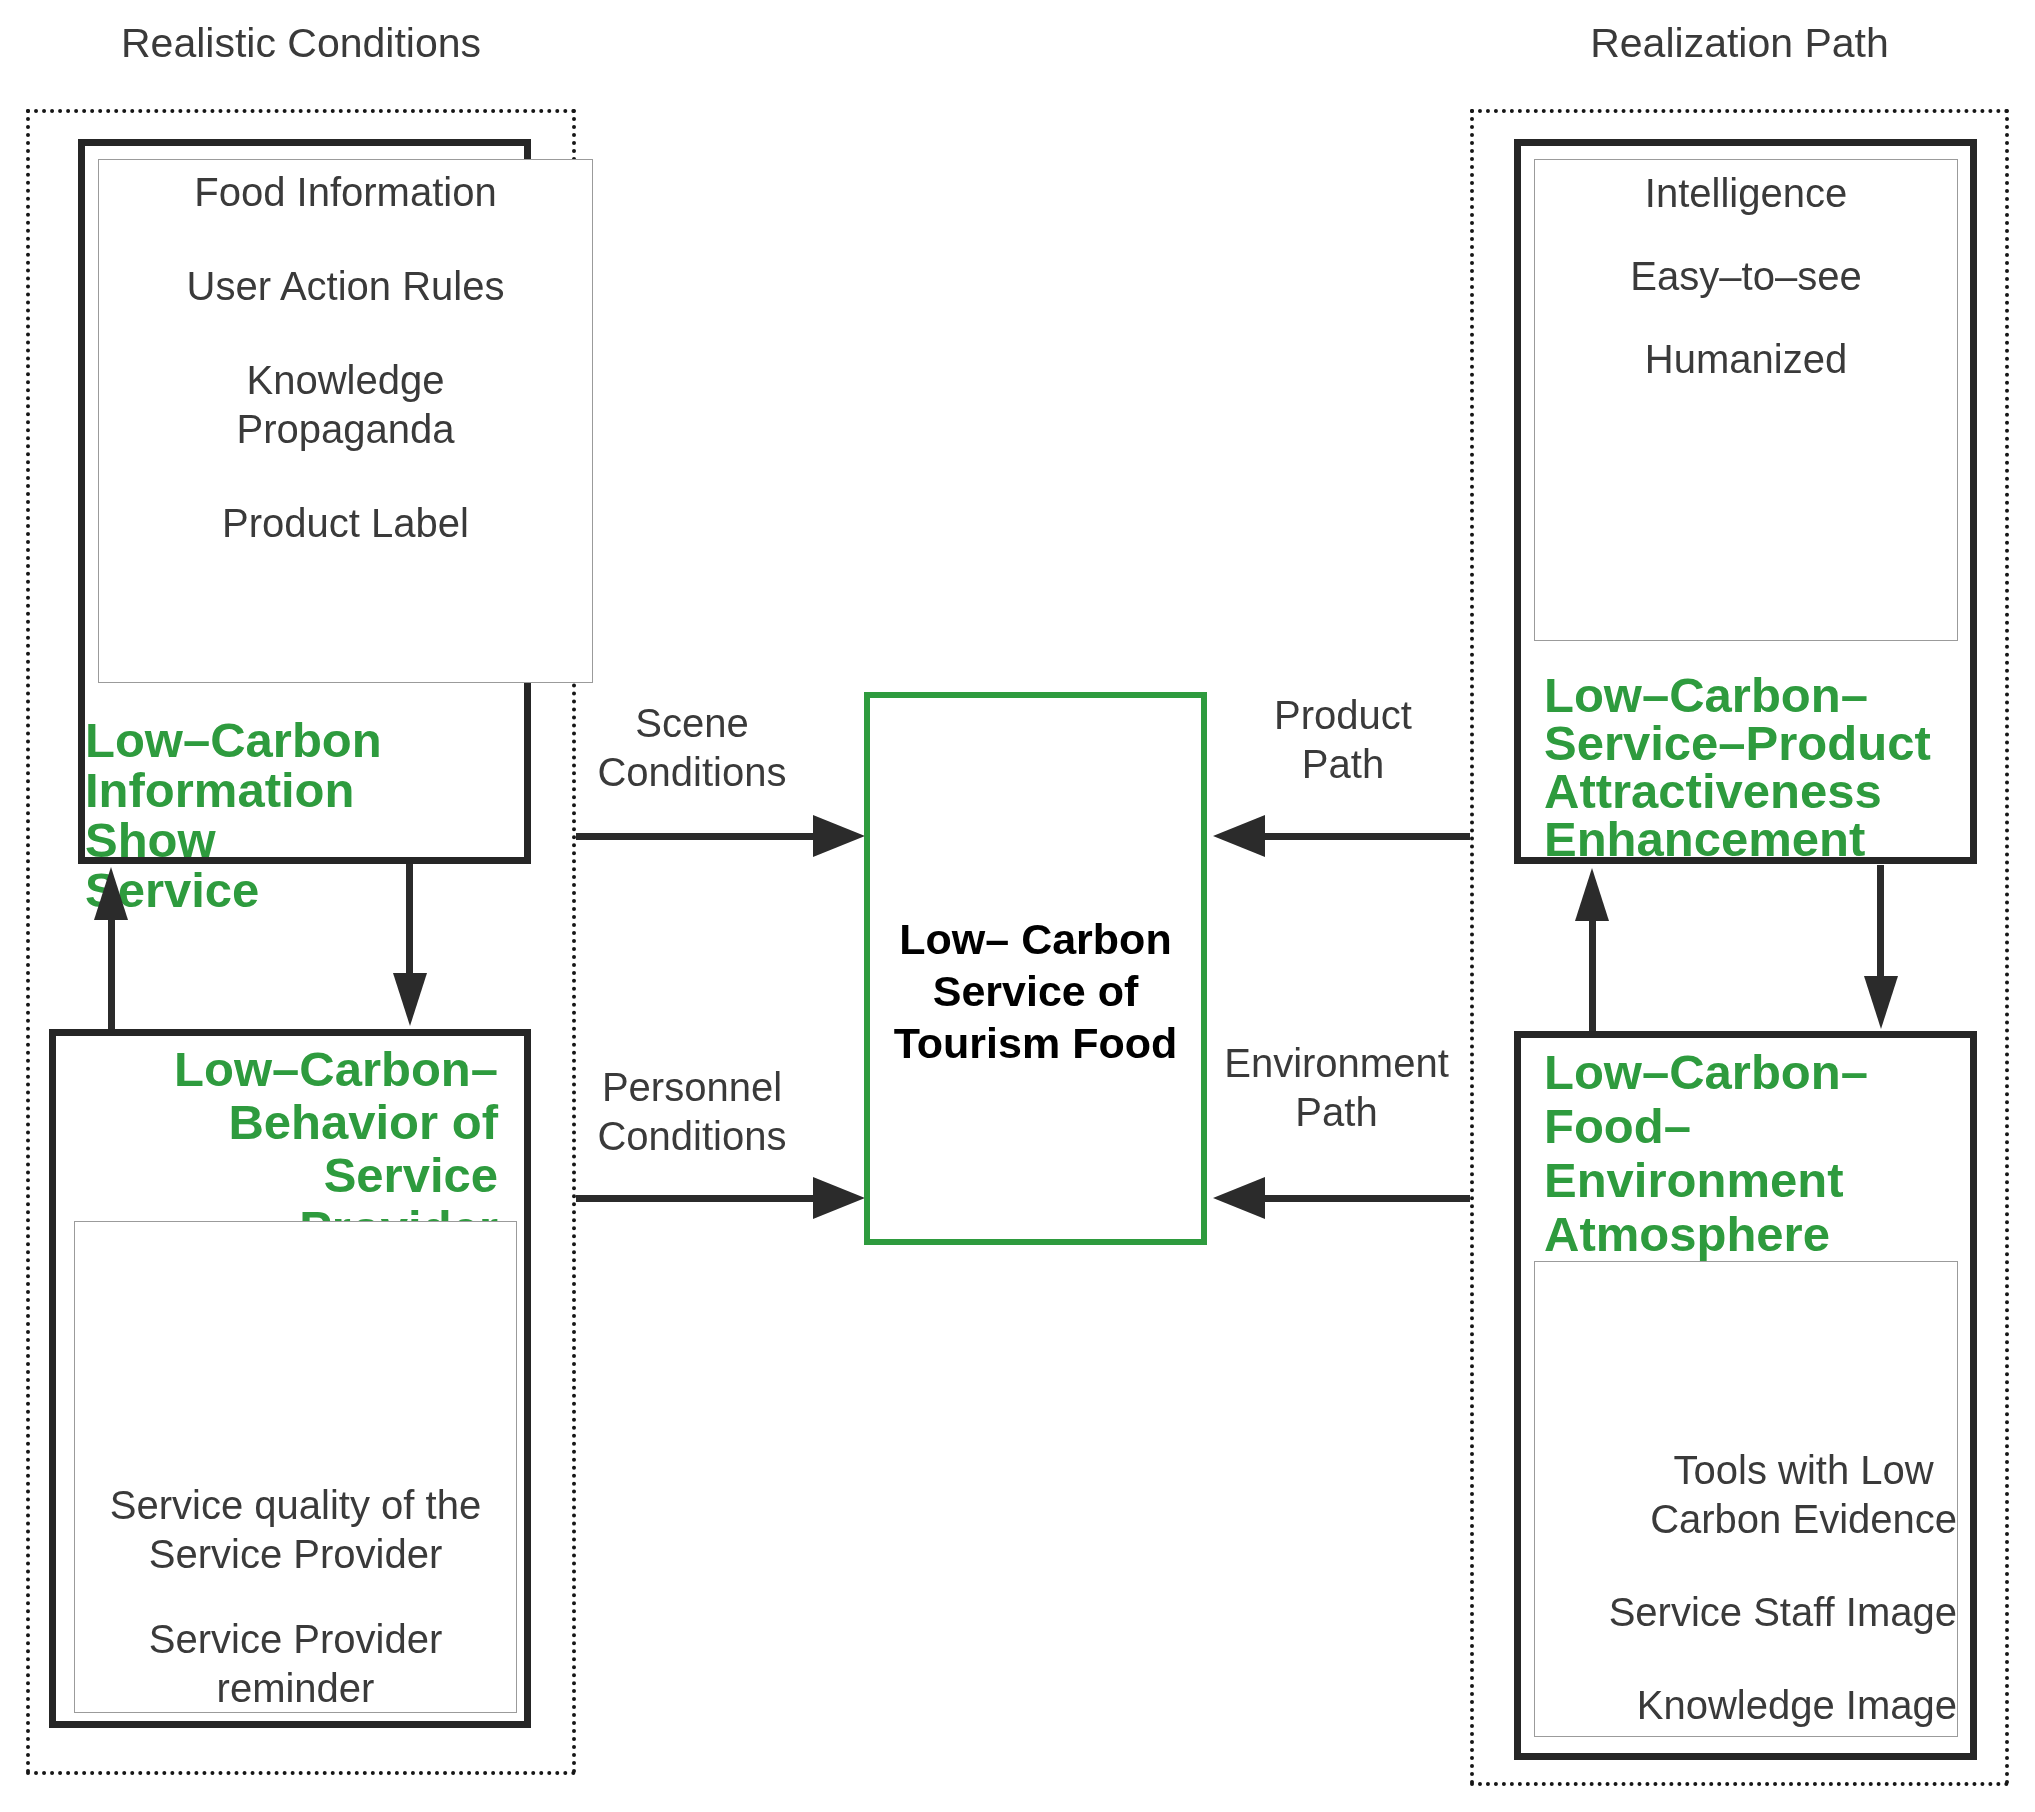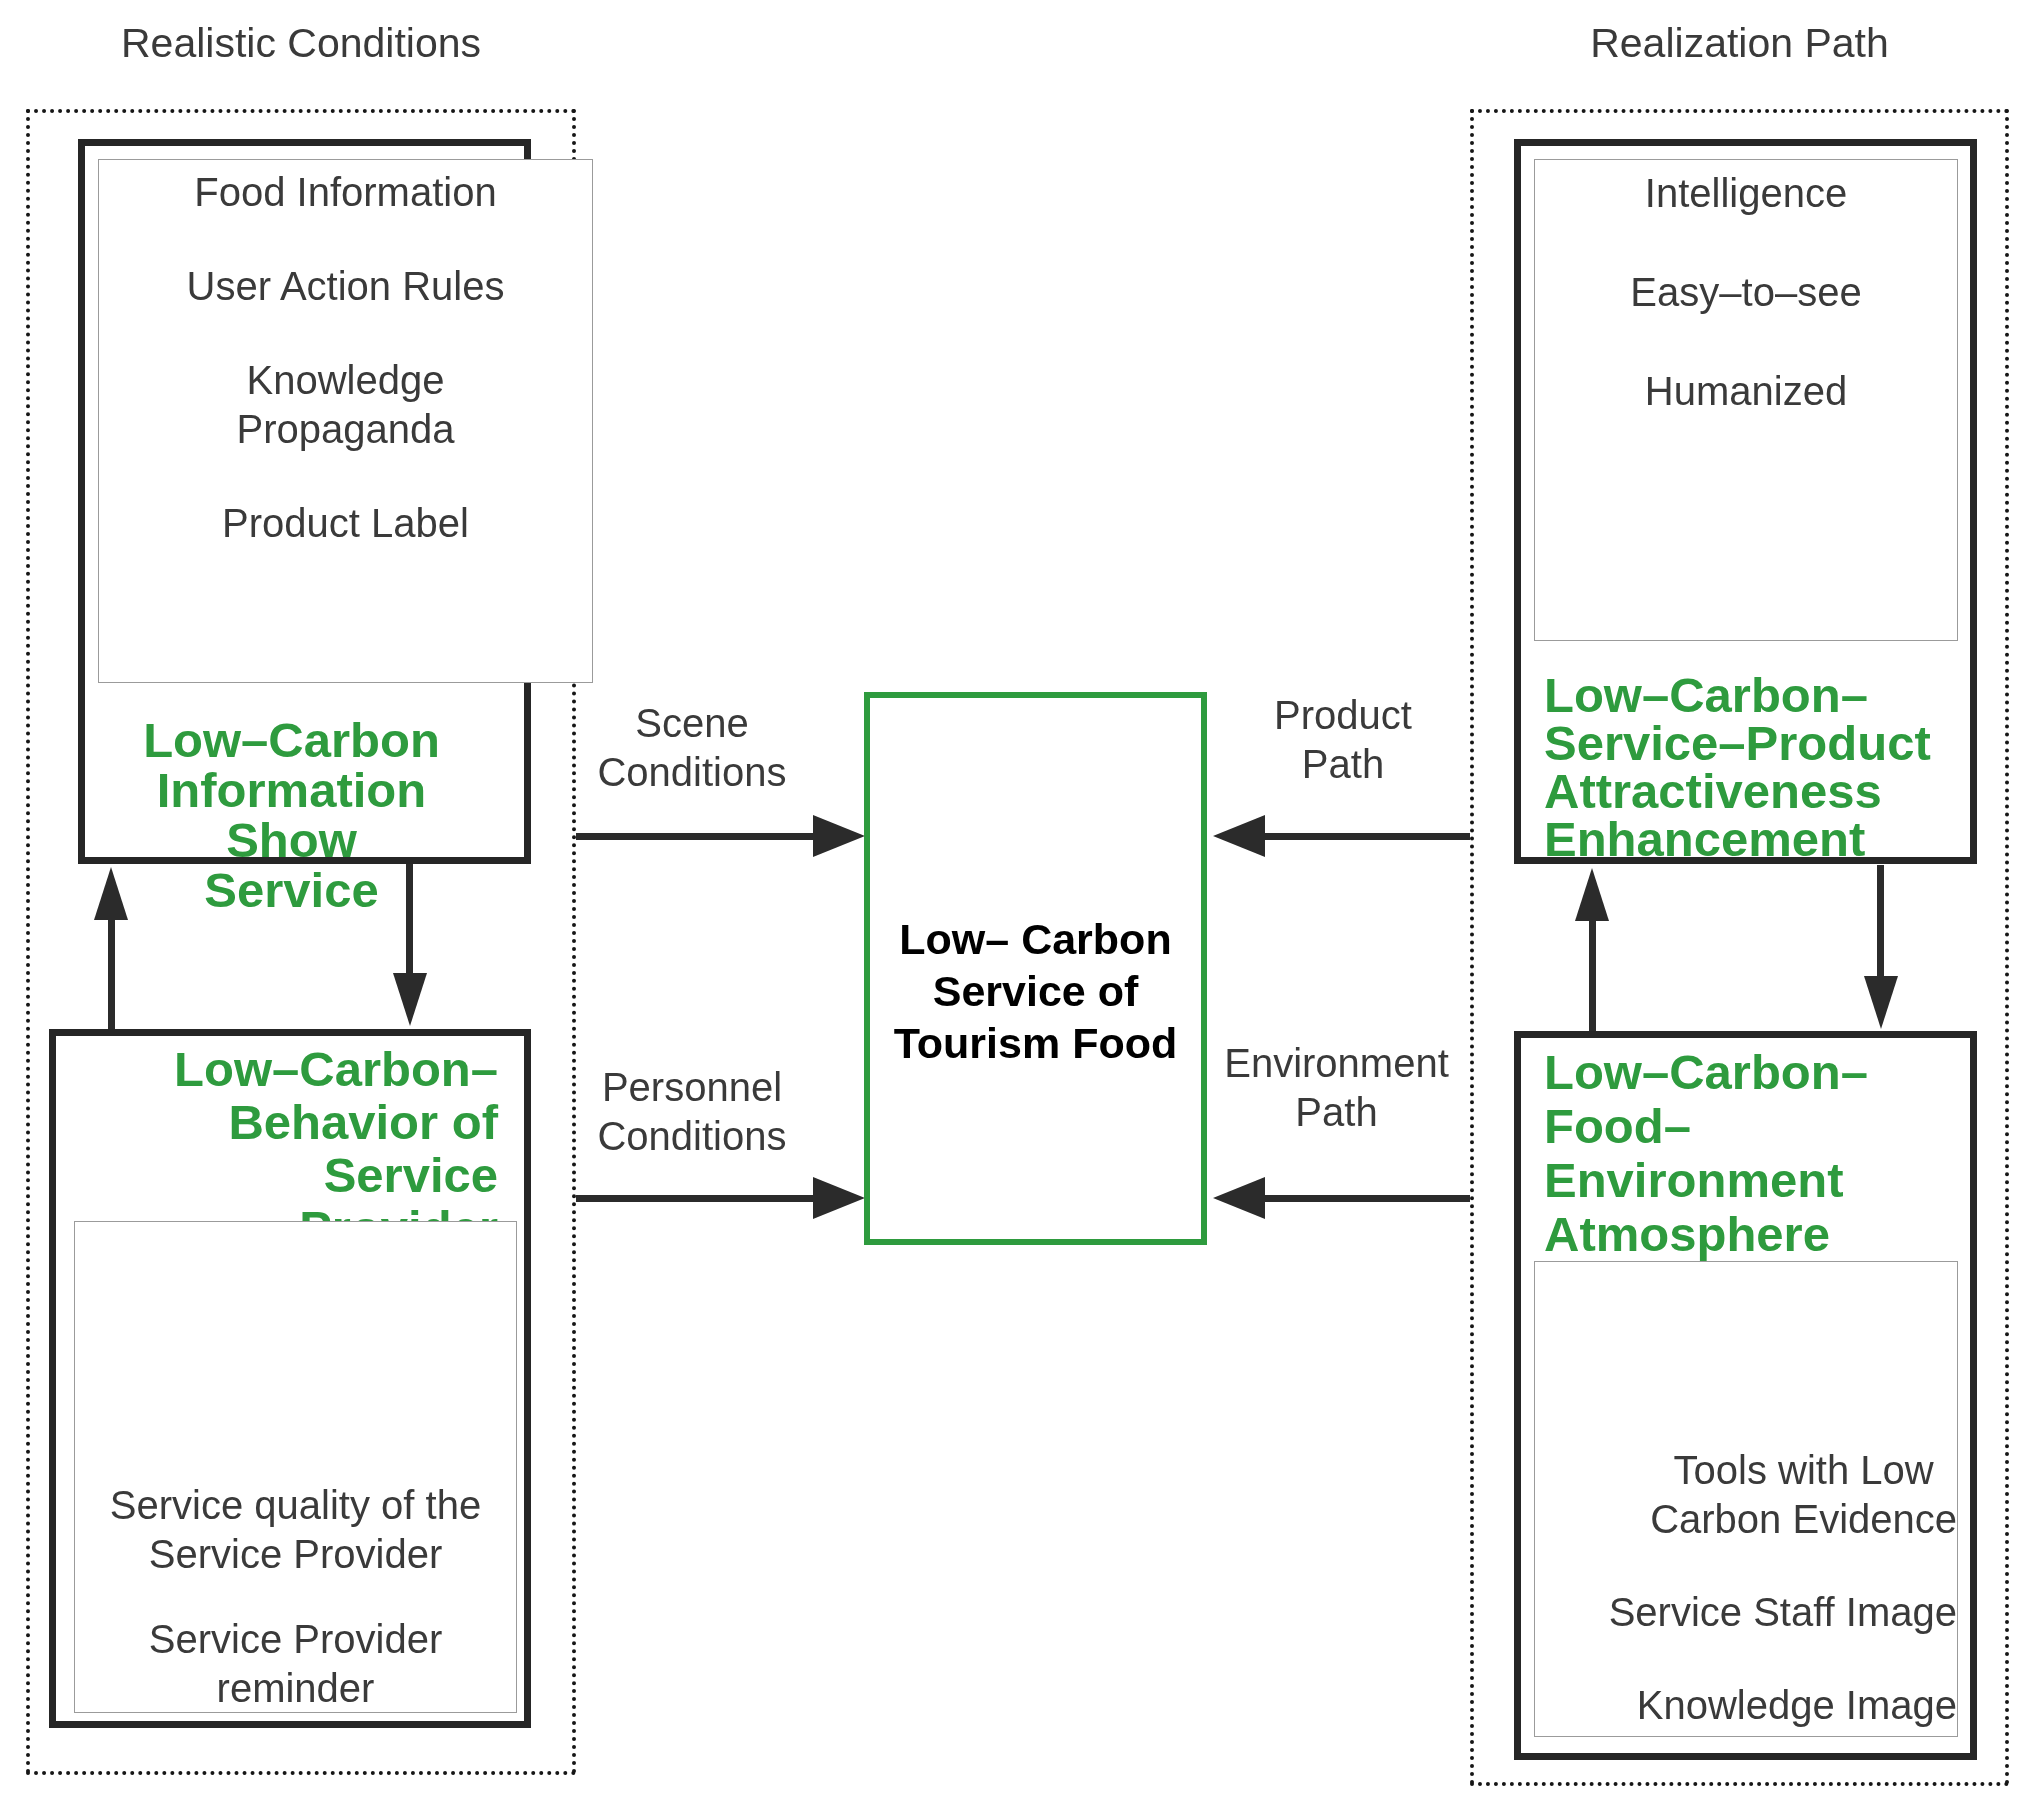--- a/index.html
+++ b/index.html
@@ -50,21 +50,21 @@
   <div class="dotted-region" style="left:26px;top:109px;width:550px;height:1666px;"></div>
 
   <div class="solid-box" style="left:78px;top:139px;width:453px;height:725px;">
     <div class="inner-box" style="left:13px;top:13px;width:495px;height:524px;padding-top:7.8px;gap:45px;">
       <div class="item txt">Food Information</div>
       <div class="item txt">User Action Rules</div>
       <div class="item txt">Knowledge
 Propaganda</div>
       <div class="item txt">Product Label</div>
     </div>
-    <div class="green-label txt" style="right:26px;top:569px;text-align:center;line-height:50px;">Low–Carbon
+    <div class="green-label txt" style="right:26px;top:569px;text-align:left;line-height:50px;">Low–Carbon
 Information Show
 Service</div>
   </div>
 
   <div class="tri tri-up" style="left:94px;top:867px;"></div>
   <div class="v-line" style="left:108px;top:914px;height:115px;"></div>
   <div class="v-line" style="left:406px;top:864px;height:111px;"></div>
   <div class="tri tri-down" style="left:393px;top:973px;"></div>
 
   <div class="solid-box" style="left:49px;top:1029px;width:482px;height:699px;">
@@ -103,21 +103,21 @@
   <div class="flow-label txt" style="left:1178px;top:1039px;width:317px;">Environment
 Path</div>
   <div class="tri tri-left" style="left:1213px;top:1177px;"></div>
   <div class="h-line" style="left:1263px;top:1195px;width:207px;"></div>
 
   <div class="col-title txt" style="left:1470px;top:19.4px;width:539px;">Realization Path</div>
 
   <div class="dotted-region" style="left:1470px;top:109px;width:539px;height:1677px;"></div>
 
   <div class="solid-box" style="left:1514px;top:139px;width:463px;height:725px;">
-    <div class="inner-box" style="left:13px;top:13px;width:424px;height:482px;padding-top:9px;gap:50px;">
+    <div class="inner-box" style="left:13px;top:13px;width:424px;height:482px;padding-top:9px;gap:34px;">
       <div class="item txt">Intelligence</div>
       <div class="item txt">Easy–to–see</div>
       <div class="item txt">Humanized</div>
     </div>
     <div class="green-label txt" style="left:23px;top:525px;text-align:left;line-height:48px;">Low–Carbon–
 Service–Product
 Attractiveness
 Enhancement</div>
   </div>
 

